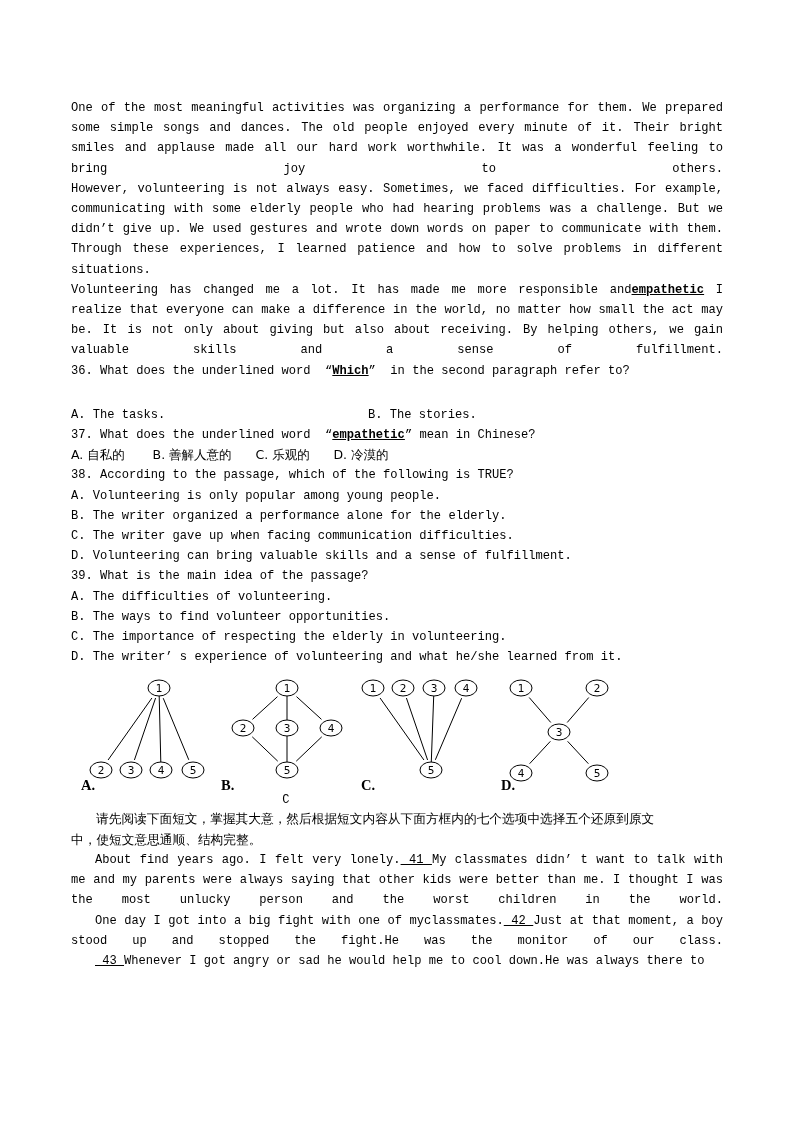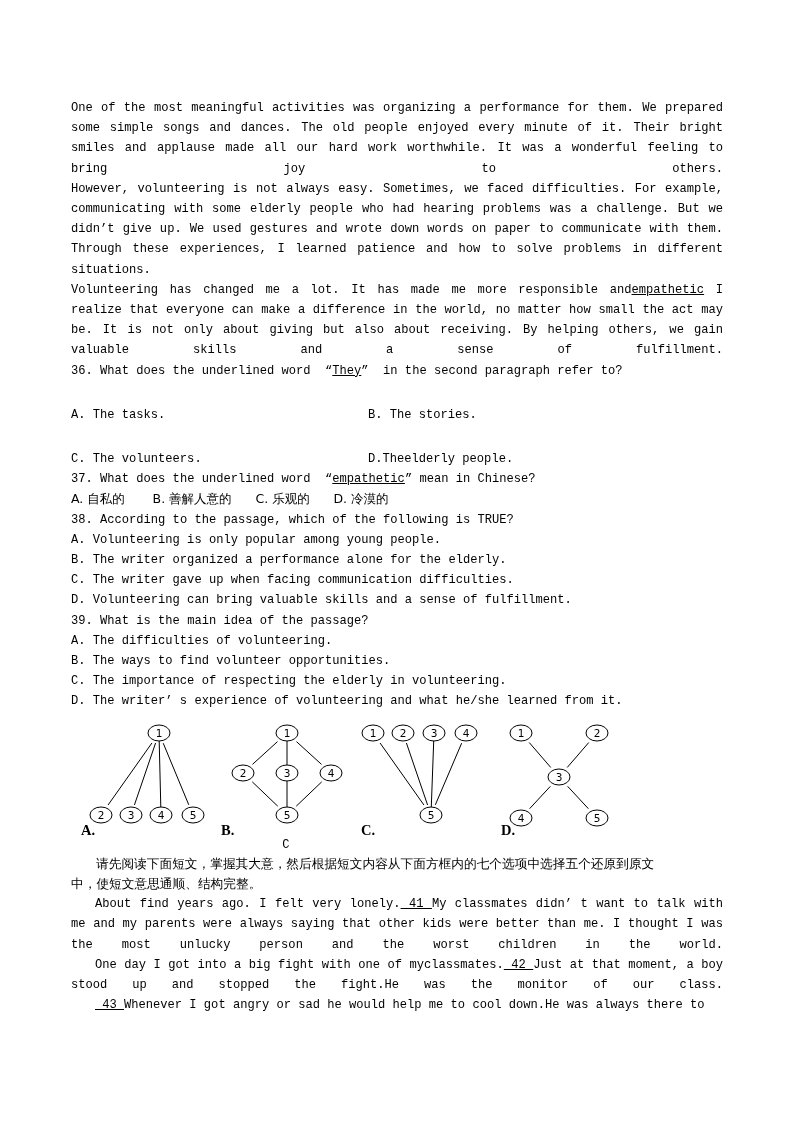--- a/index.html
+++ b/index.html
@@ -44,21 +44,21 @@
   .para.nojust {
     text-align: left;
   }
   .line {
     font-size: 12.1px;
     line-height: 20.2px;
     margin: 0;
     white-space: pre;
   }
   .bu {
-    font-weight: normal;
+    font-weight: bold;
     text-decoration: underline;
   }
   .blank {
     text-decoration: underline;
   }
   .cn {
     font-family: "DejaVu Sans", "Liberation Sans", sans-serif;
     font-size: 12.5px;
   }
   .cnpara {
@@ -114,23 +114,22 @@
 
 <div class="page">
   <div class="content">
 
     <p class="para jf"><span>One of the most meaningful activities was organizing a performance for them. We prepared some simple songs and dances. The old people enjoyed every minute of it. Their bright smiles and applause made all our hard work worthwhile. It was a wonderful feeling to bring joy to others.</span></p>
 
     <p class="para jf"><span>However, volunteering is not always easy. Sometimes, we faced difficulties. For example, communicating with some elderly people who had hearing problems was a challenge. But we didn’t give up. We used gestures and wrote down words on paper to communicate with them. Through these experiences, I learned patience and how to solve problems in different situations.</span></p>
 
     <p class="para jf"><span>Volunteering has changed me a lot. It has made me more responsible and</span><span class="bu">empathetic</span><span> I realize that everyone can make a difference in the world, no matter how small the act may be. It is not only about giving but also about receiving. By helping others, we gain valuable skills and a sense of fulfillment.</span></p>
 
-    <div class="line"><span>36.</span> <span>What does the underlined word  “</span><span class="bu">They</span><span>”  in the second paragraph refer to?</span></div>
+    <div class="line"><span>36.</span> <span>What does the underlined word  “</span><span class="bu">Which</span><span>”  in the second paragraph refer to?</span></div>
     <div class="optrow"><span class="col2">A. The tasks.</span><span>B. The stories.</span></div>
-    <div class="optrow"><span class="col2">C. The volunteers.</span><span>D.Theelderly people.</span></div>
 
     <div class="line"><span>37.</span> <span>What does the underlined word  “</span><span class="bu">empathetic</span><span>” mean in Chinese?</span></div>
     <div class="line cn">A. 自私的       B. 善解人意的      C. 乐观的      D. 冷漠的</div>
 
     <div class="line"><span>38.</span> <span>According to the passage, which of the following is TRUE?</span></div>
     <div class="line">A. Volunteering is only popular among young people.</div>
     <div class="line">B. The writer organized a performance alone for the elderly.</div>
     <div class="line">C. The writer gave up when facing communication difficulties.</div>
     <div class="line">D. Volunteering can bring valuable skills and a sense of fulfillment.</div>
 

